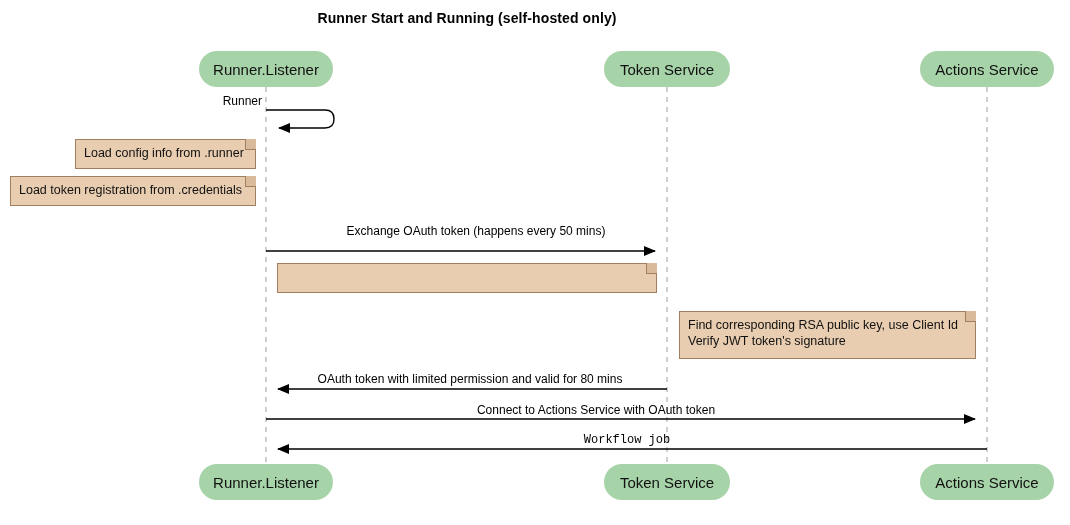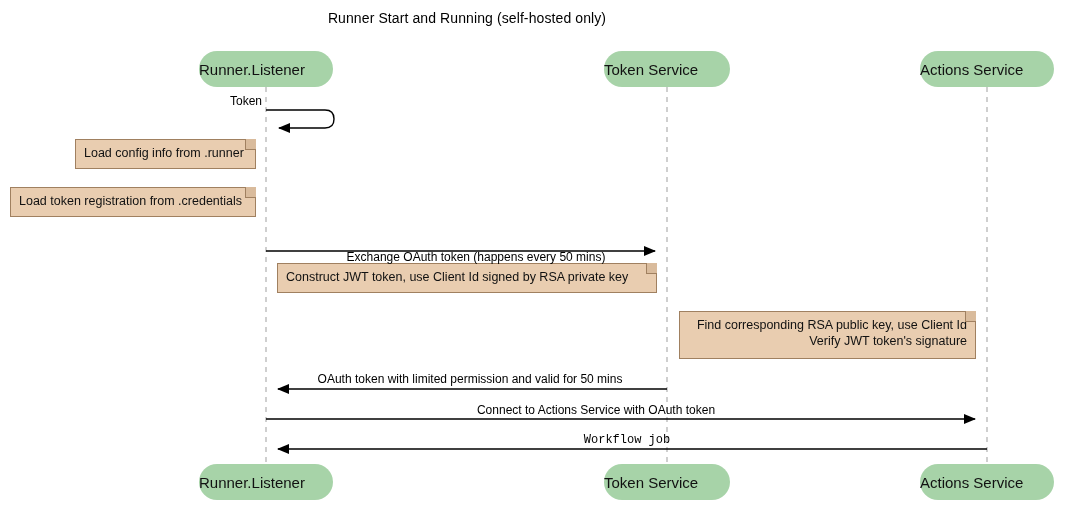--- a/index.html
+++ b/index.html
@@ -22,21 +22,21 @@
   }
 
   
   .diagram-title {
     position: absolute;
     left: 0;
     top: 10px;
     width: 934px;
     text-align: center;
     font-size: 14px;
-    font-weight: normal;
+    font-weight: bold;
     color: #000000;
     letter-spacing: 0.1px;
   }
 
   
   .layer-svg {
     position: absolute;
     left: 0;
     top: 0;
     width: 1070px;
@@ -45,20 +45,21 @@
   }
 
   
   .participant {
     position: absolute;
     height: 36px;
     background: #a7d3a8;
     border-radius: 18px;
     display: flex;
     align-items: center;
+    justify-content: center;
     font-size: 15px;
     color: #111111;
     box-sizing: border-box;
     white-space: nowrap;
   }
 
   
   .note {
     position: absolute;
     background: #e9cdb0;
@@ -147,27 +148,27 @@
       <div class="participant" style="left: 604px; top: 464px; width: 126px;">
         <span>Token Service</span>
       </div>
       <div class="participant" style="left: 920px; top: 464px; width: 134px;">
         <span>Actions Service</span>
       </div>
     </div>
 
   <div id="notes-container">
       <div class="note" style="left: 75px; top: 139px; width: 181px; height: 29px;"><span>Load config info from .runner</span><span class="fold"></span></div>
-      <div class="note" style="left: 10px; top: 187px; width: 246px; height: 29px;"><span>Load token registration from .credentials</span><span class="fold"></span></div>
-      <div class="note" style="left: 277px; top: 263px; width: 380px; height: 30px;"><span>Construct JWT token, use Client Id signed by RSA private key</span><span class="fold"></span></div>
-      <div class="note" style="left: 679px; top: 311px; width: 297px; height: 48px; text-align: right;"><span>Find corresponding RSA public key, use Client Id
+      <div class="note" style="left: 10px; top: 176px; width: 246px; height: 29px;"><span>Load token registration from .credentials</span><span class="fold"></span></div>
+      <div class="note" style="left: 277px; top: 263px; width: 380px; height: 30px;"><span class="fold"></span></div>
+      <div class="note" style="left: 679px; top: 311px; width: 297px; height: 48px;"><span>Find corresponding RSA public key, use Client Id
 Verify JWT token's signature</span><span class="fold"></span></div>
     </div>
 
   <div id="labels-container">
-      <div class="msg-label right-aligned" style="left: 262px; top: 94px;">Token</div>
-      <div class="msg-label centered" style="left: 467px; top: 250px; padding-left: 18px;">Exchange OAuth token (happens every 50 mins)</div>
-      <div class="msg-label centered" style="left: 470px; top: 372px;">OAuth token with limited permission and valid for 50 mins</div>
+      <div class="msg-label right-aligned" style="left: 262px; top: 94px;">Runner</div>
+      <div class="msg-label centered" style="left: 467px; top: 224px; padding-left: 18px;">Exchange OAuth token (happens every 50 mins)</div>
+      <div class="msg-label centered" style="left: 470px; top: 372px;">OAuth token with limited permission and valid for 80 mins</div>
       <div class="msg-label centered" style="left: 596px; top: 403px;">Connect to Actions Service with OAuth token</div>
       <div class="msg-label centered" style="left: 627px; top: 433px; font-family: Liberation Mono, monospace;">Workflow job</div>
     </div>
 
 </div>
 
 </body></html>

